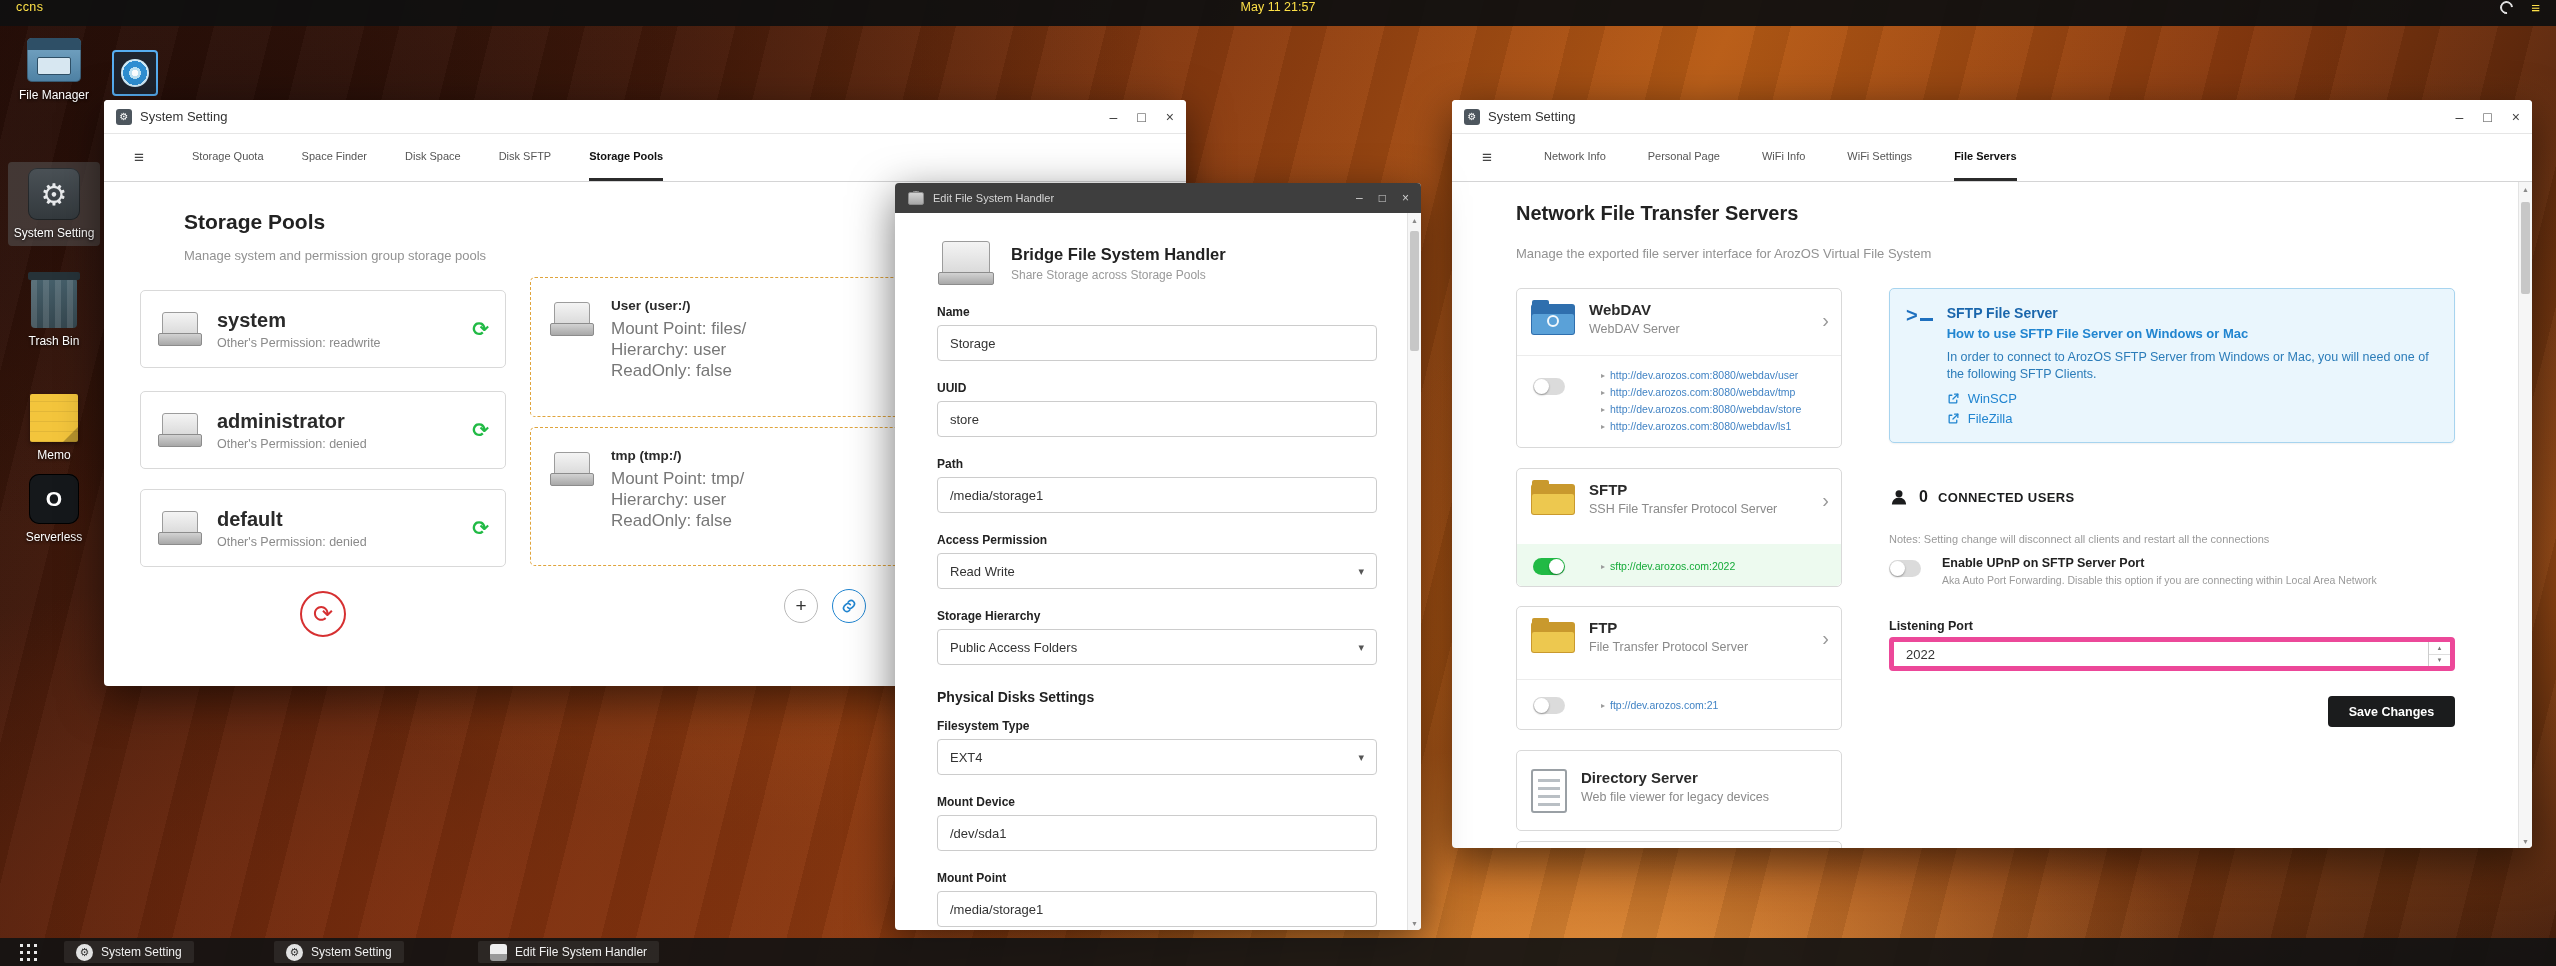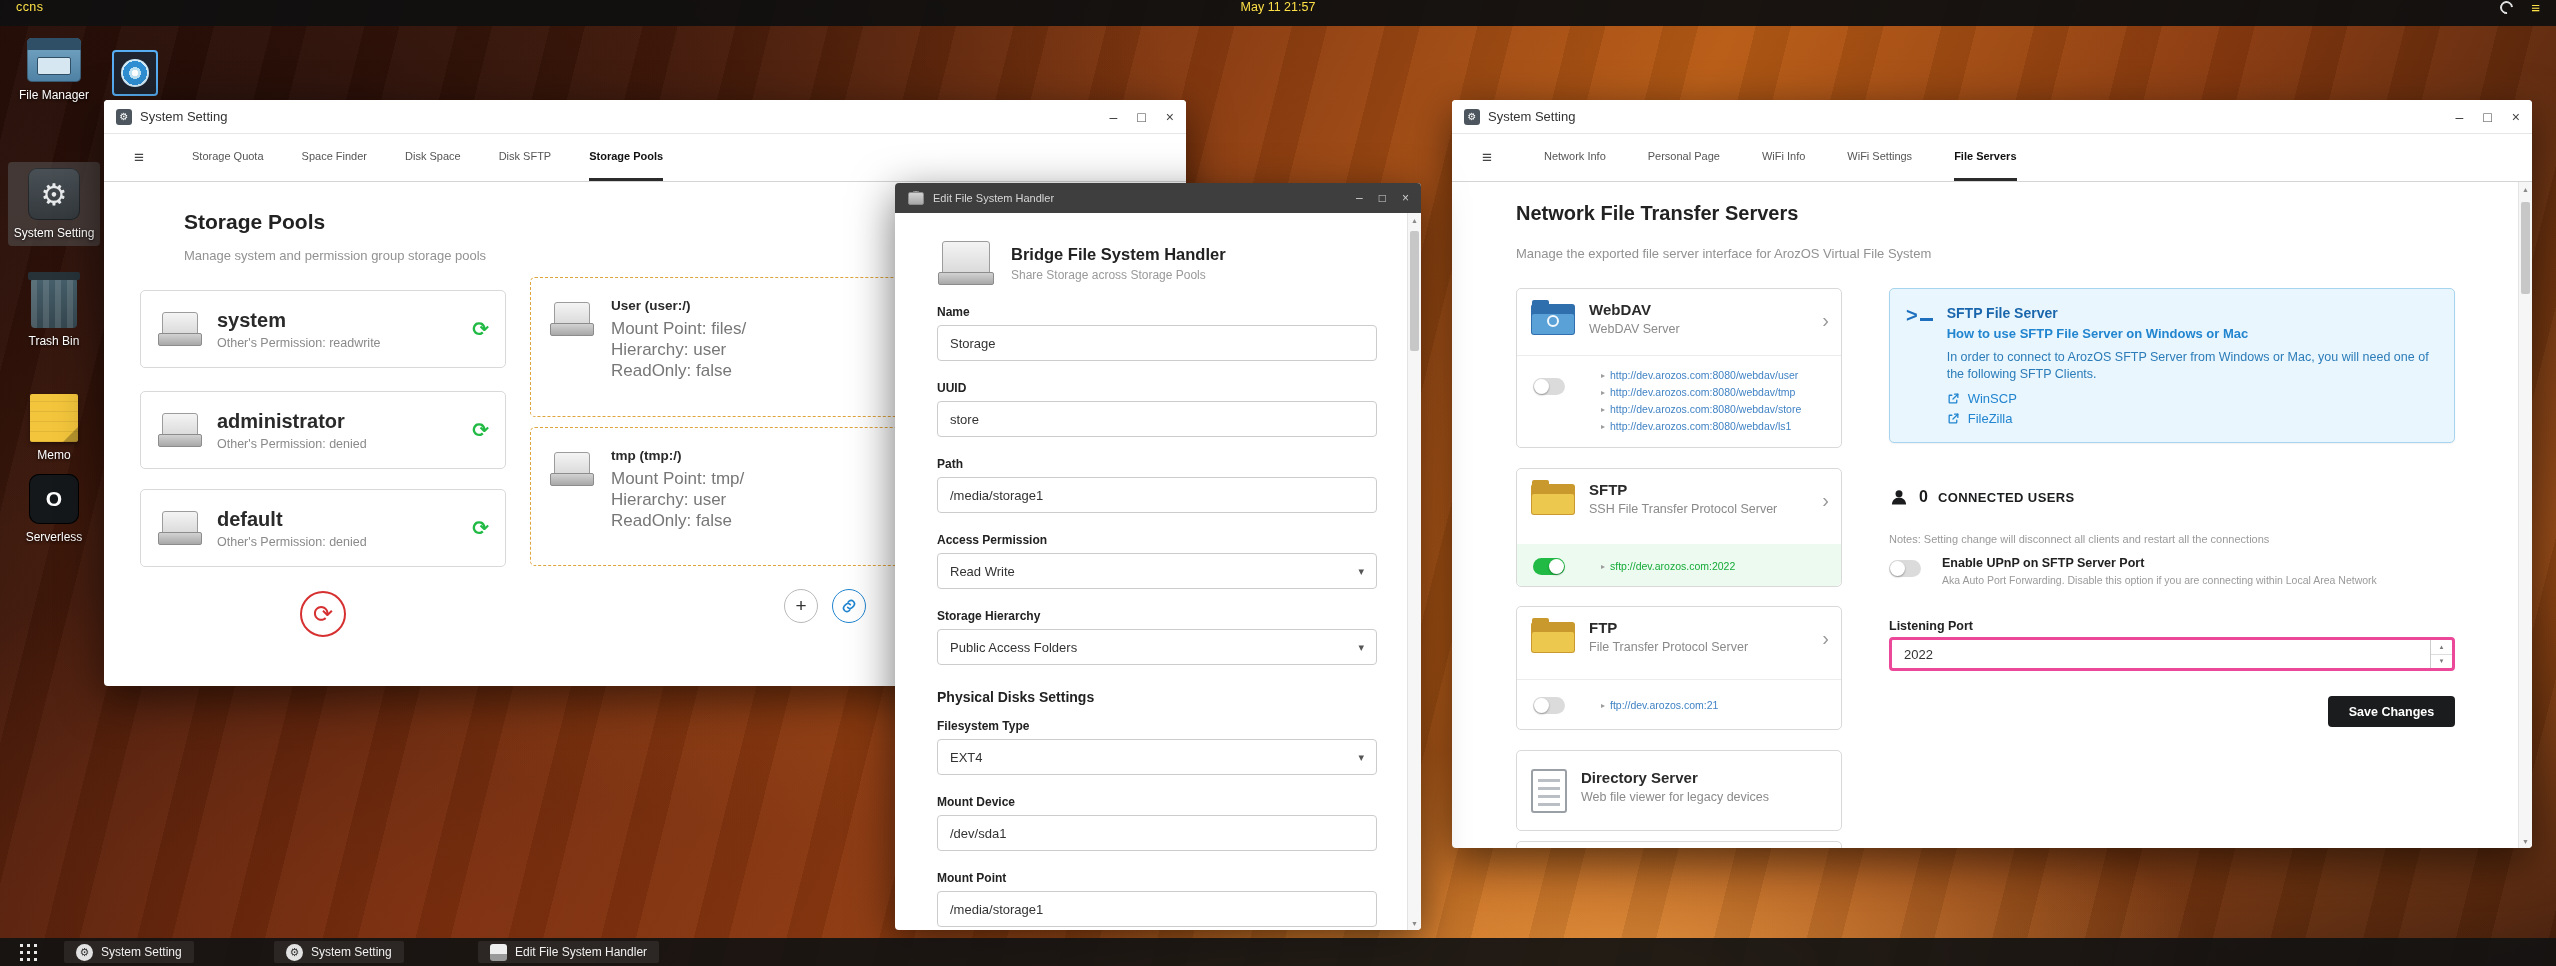--- a/index.html
+++ b/index.html
@@ -135,21 +135,21 @@
   .info-body { font-size:12.5px; color:#2b7cb9; margin-top:8px; line-height:17px; }
   .client-row { display:flex; align-items:center; gap:8px; margin-top:8px; font-size:13px; color:#2185d0; }
 
   .cu-row { position:absolute; display:flex; align-items:center; gap:10px; }
   .cu-count { font-size:16px; font-weight:bold; color:#1b1c1d; }
   .cu-label { font-size:13px; font-weight:bold; color:#1b1c1d; letter-spacing:.4px; }
   .notes { position:absolute; font-size:11px; color:#9a9a9a; }
   .upnp-label { font-size:12.5px; font-weight:bold; color:#222; }
   .upnp-sub { font-size:10.5px; color:#9a9a9a; margin-top:4px; }
   .port-label { position:absolute; font-size:12.5px; font-weight:bold; color:#222; }
-  .port-wrap { position:absolute; height:34px; border:3px solid #ec4899; border-radius:4px; background:#fff; display:flex; }
+  .port-wrap { position:absolute; height:34px; border:5px solid #ec4899; border-radius:4px; background:#fff; display:flex; }
   .port-input { flex:1; border:0; padding:0 12px; font-size:13px; color:#333; font-family:inherit; border-radius:4px; }
   .stepper { width:22px; border-left:1px solid #ccc; display:flex; flex-direction:column; }
   .stepper span { flex:1; display:flex; align-items:center; justify-content:center; font-size:7px; color:#777; }
   .stepper span:first-child { border-bottom:1px solid #ddd; }
   .save-btn { position:absolute; background:#1b1c1d; color:#fff; border-radius:4px; font-size:12.5px; font-weight:bold; display:flex; align-items:center; justify-content:center; }
 
   
   .taskbar { position:absolute; left:0; bottom:0; width:100%; height:28px; background:rgba(18,18,18,.92); z-index:100; display:flex; align-items:center; }
   .apps-grid { width:20px; height:20px; margin-left:18px; background-image:radial-gradient(circle, #e8e8e8 1.6px, transparent 1.9px); background-size:7px 7px; }
   .task-item { position:absolute; height:22px; top:3px; display:flex; align-items:center; gap:8px; padding:0 12px; background:rgba(255,255,255,.08); border-radius:2px; color:#f0f0f0; font-size:12px; }

